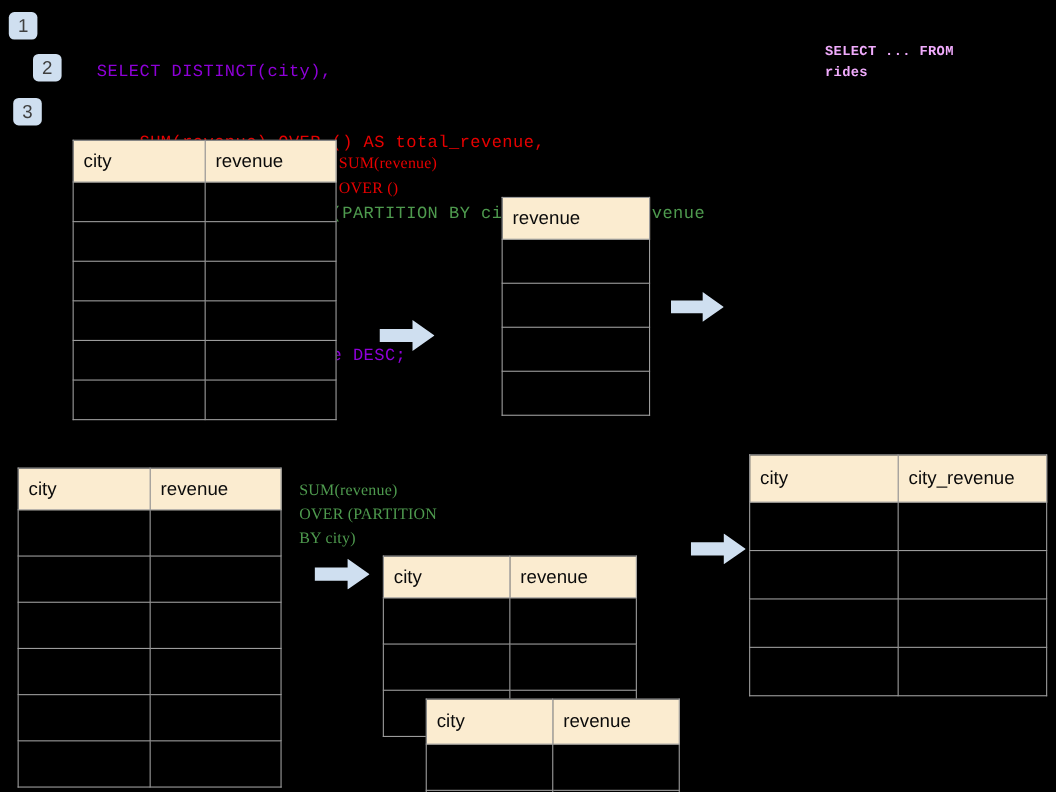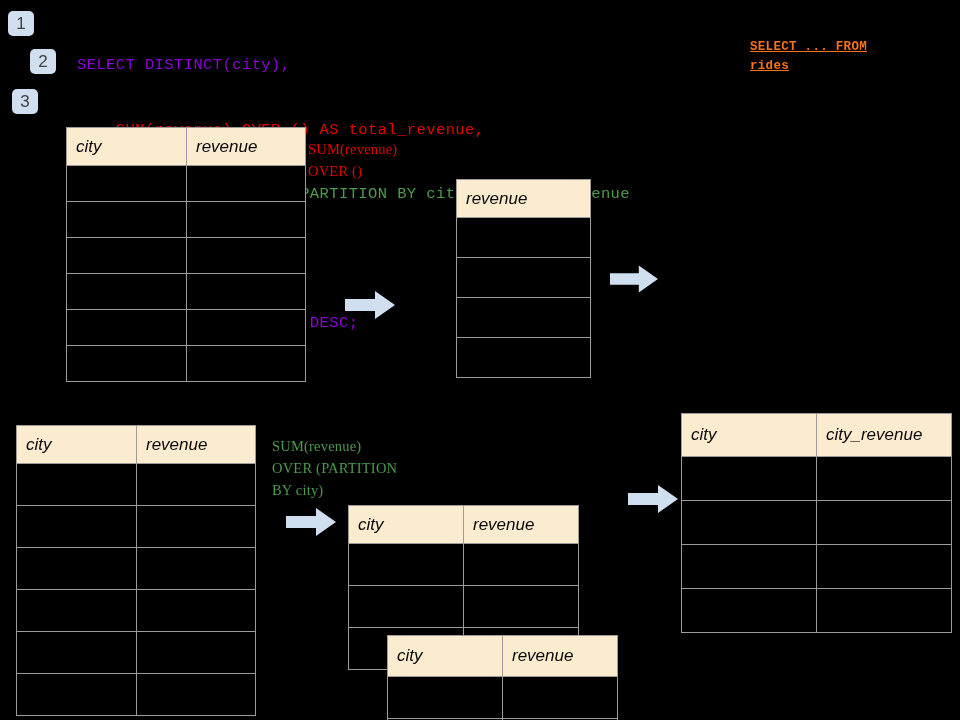--- a/index.html
+++ b/index.html
@@ -43,25 +43,24 @@
   .sql-line { white-space: pre; }
   .c-purple { color: #8e00d8; }
   .c-red    { color: #e60000; }
   .c-green  { color: #4e9a4e; }
 
   .sql-note {
     position: absolute;
     font-family: "Liberation Mono", monospace;
     font-size: 12.5px;
     line-height: 19px;
-    color: #f97316;
+    color: #f0abfc;
     white-space: pre;
     letter-spacing: 0.3px;
     font-weight: bold;
-    text-decoration: underline;
   }
 
   
   .anno {
     position: absolute;
     font-family: Liberation Serif, serif;
     font-size: 14.5px;
     line-height: 22px;
     white-space: pre;
     letter-spacing: 0.2px;
@@ -75,21 +74,20 @@
     border-collapse: collapse;
     table-layout: fixed;
     background: #000000;
     box-sizing: border-box;
   }
   .tbl td {
     border: 1px solid #9c9c9c;
     padding: 4px;
     box-sizing: border-box;
     background: transparent;
-    font-style: italic;
   }
   .tbl td.hd {
     background: #fbecd0;
     color: #0a0a0a;
     font-family: "Liberation Sans", sans-serif;
     font-size: 17px;
     text-align: left;
     padding-left: 9px;
     vertical-align: middle;
     border-color: #9c9c9c;
@@ -104,21 +102,21 @@
 </style>
 </head>
 <body>
 
 <div id="canvas">
 
   <div class="badge" style="left:8px;  top:11px;">1</div>
   <div class="badge" style="left:30px; top:49px;">2</div>
   <div class="badge" style="left:12px; top:89px;">3</div>
 
-  <div class="sql" style="left:77px; top:12px;">
+  <div class="sql" style="left:88px; top:12px;">
     <div class="sql-line c-purple">SELECT DISTINCT(city),</div>
     <div class="sql-line c-red">    SUM(revenue) OVER () AS total_revenue,</div>
     <div class="sql-line c-green">    SUM(revenue) OVER (PARTITION BY city) as city_revenue</div>
     <div class="sql-line c-purple">  FROM rides</div>
     <div class="sql-line c-purple">  ORDER by city_revenue DESC;</div>
   </div>
 
   <div class="sql-note" style="left:750px; top:38px;">SELECT ... FROM
 rides</div>
 

